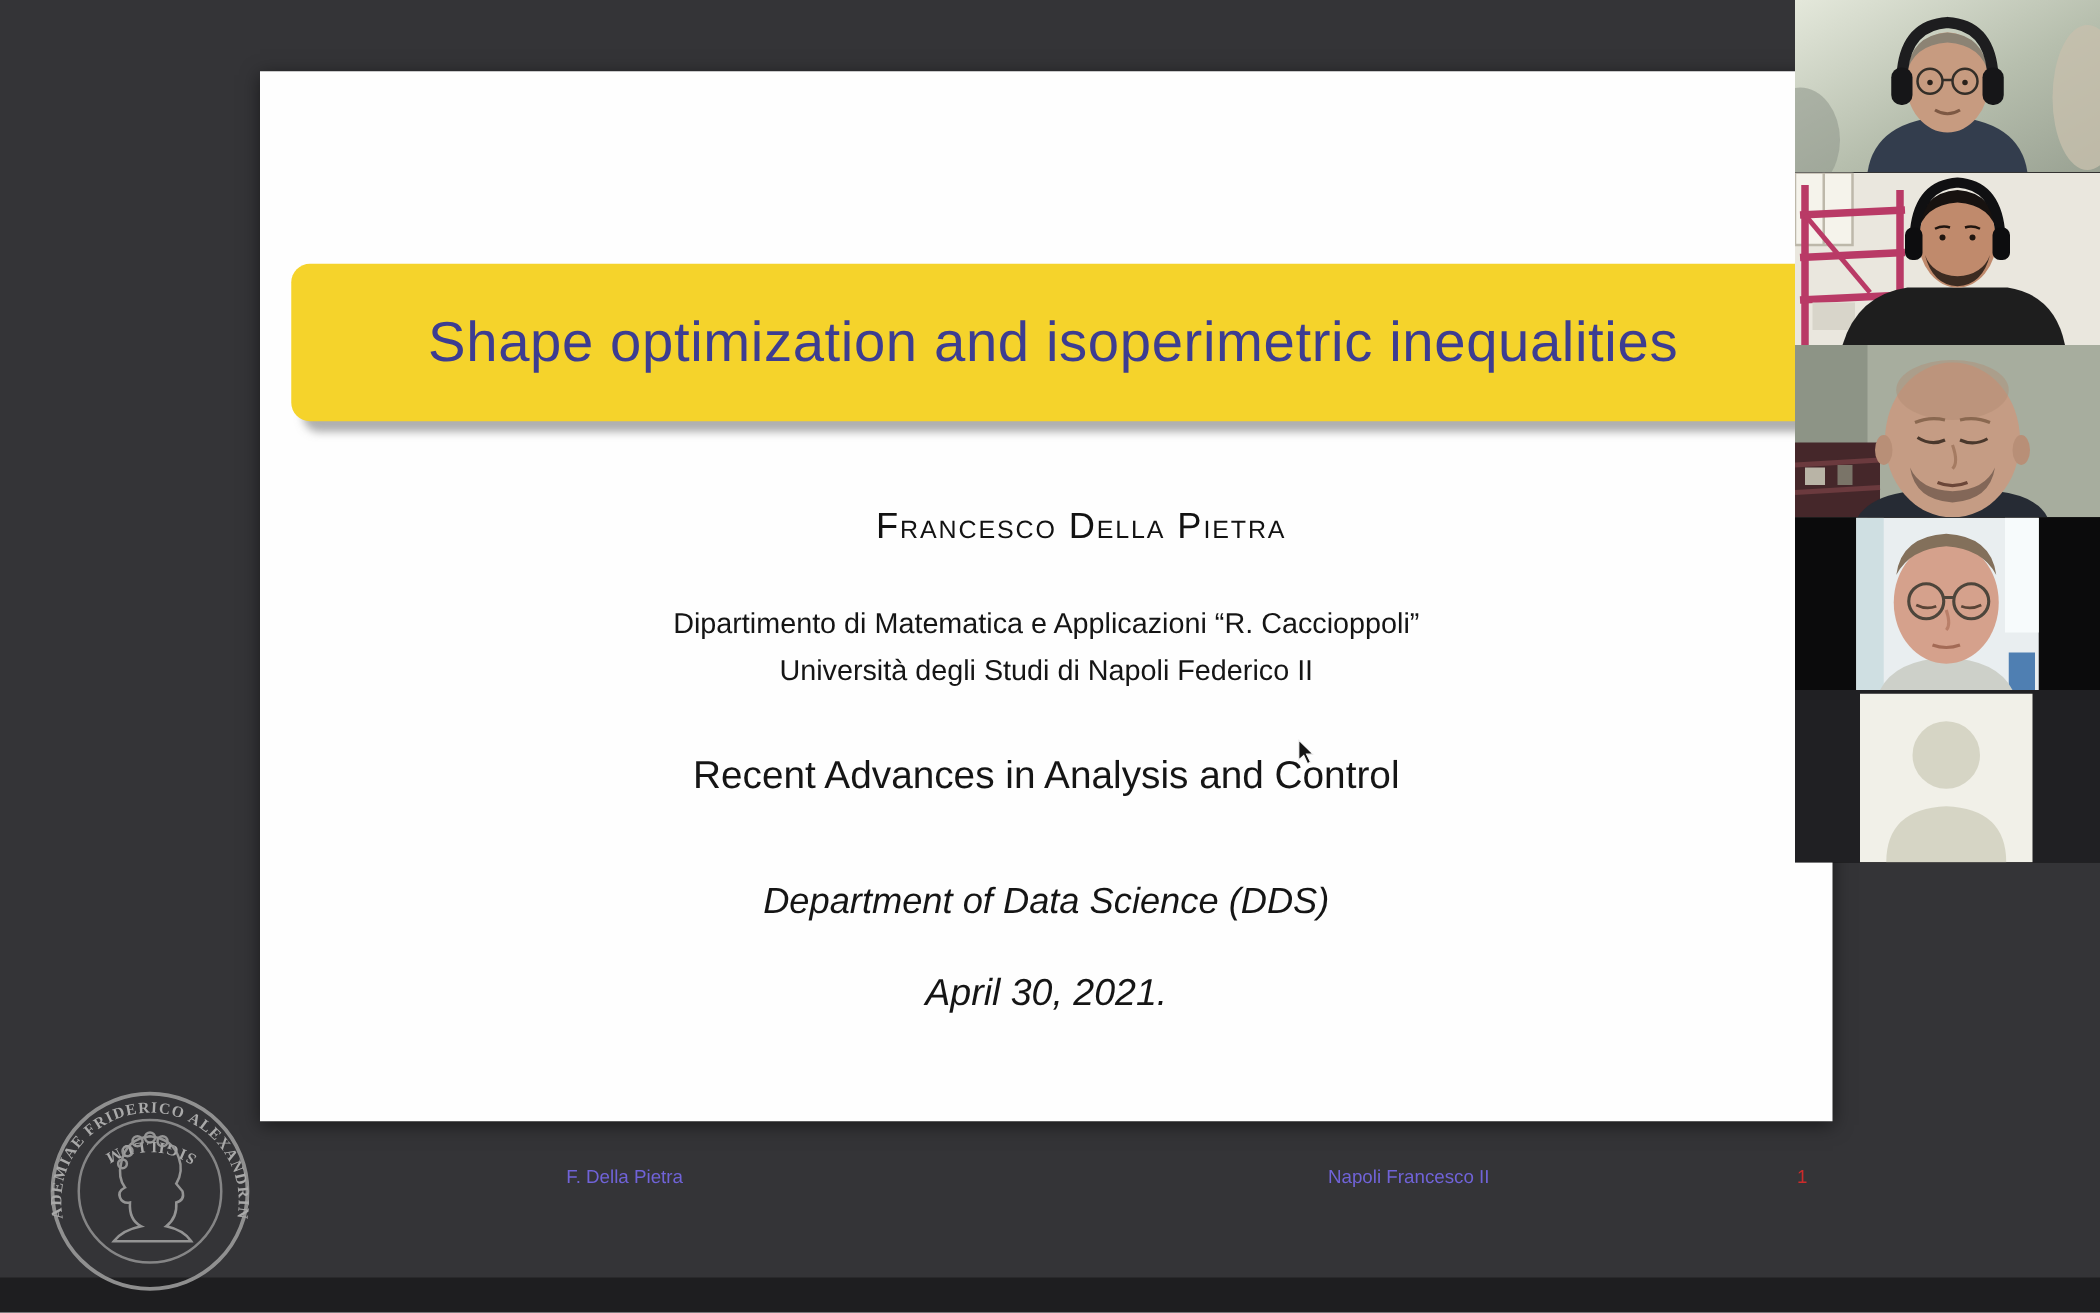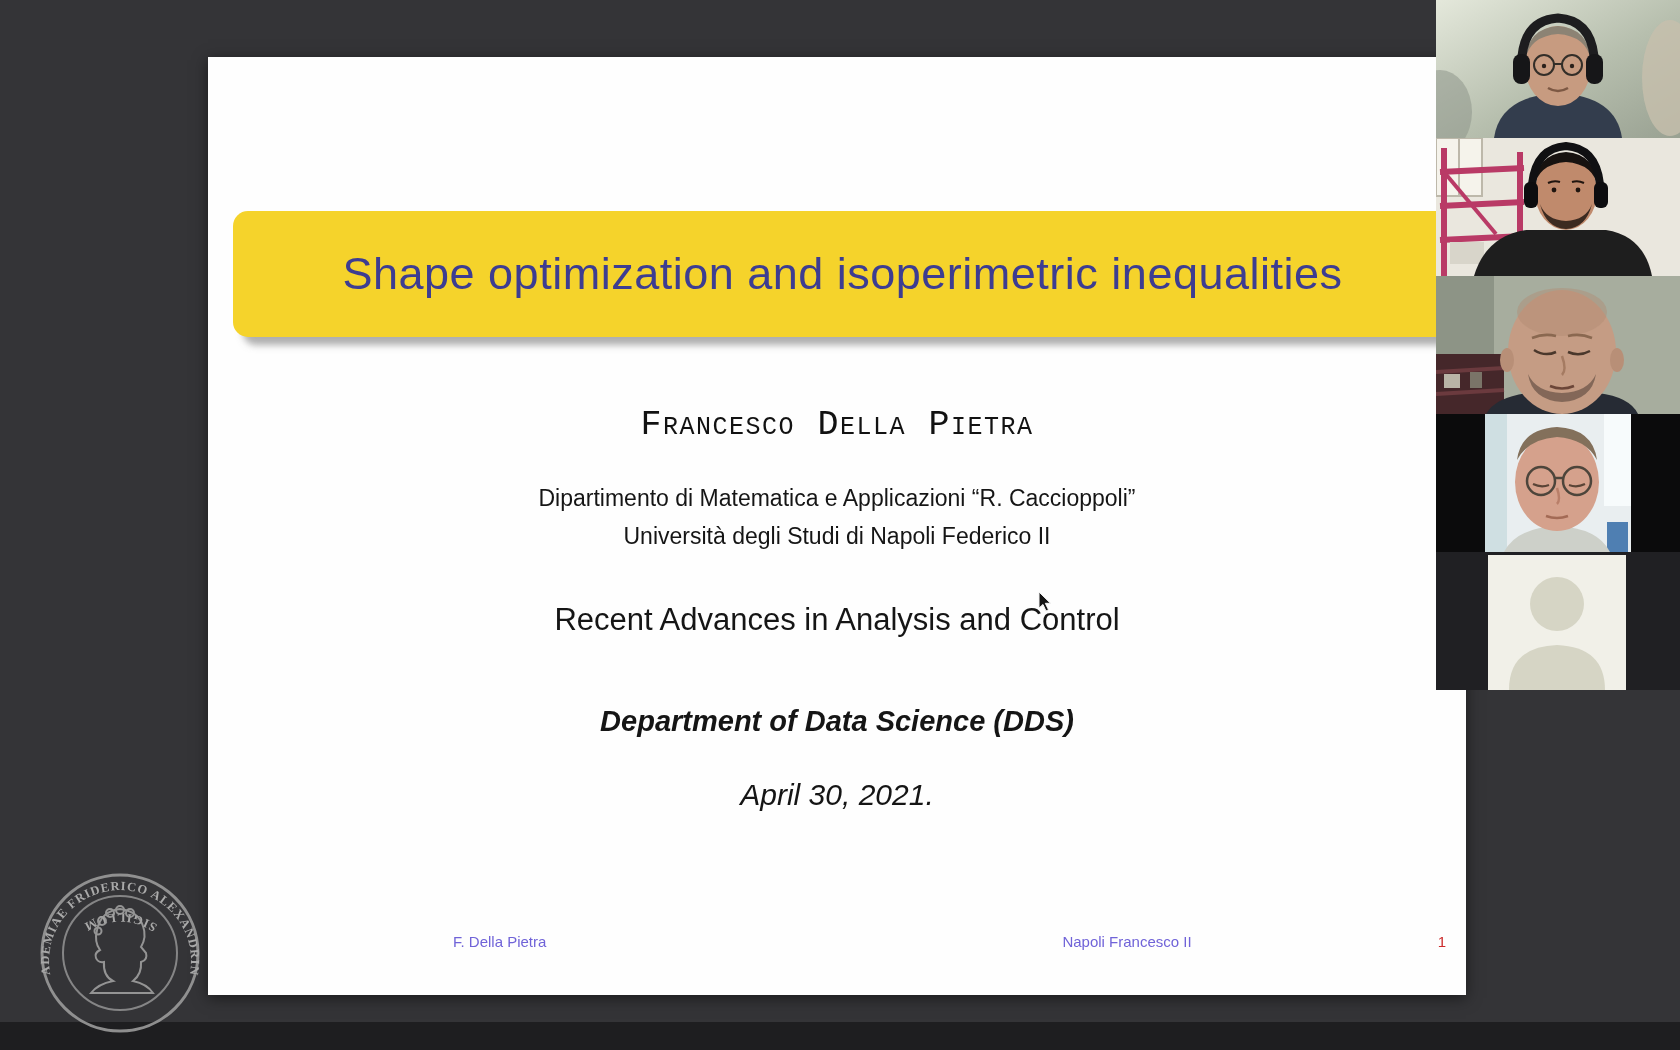--- a/index.html
+++ b/index.html
@@ -5,40 +5,40 @@
   html,body{margin:0;padding:0;}
   body{
     width:1680px;height:1050px;overflow:hidden;position:relative;
     background:#343437;
     font-family:"Liberation Sans", sans-serif;
   }
   
   .bottom-band{position:absolute;left:0;top:1022px;width:1680px;height:28px;background:#1e1e20;}
   
   .slide{
-    position:absolute;left:208px;top:57px;width:1258px;height:938px;
+    position:absolute;left:208px;top:57px;width:1258px;height:840px;
     background:#fefefe;box-shadow:0 3px 14px rgba(0,0,0,.5);
   }
   .banner{
     position:absolute;left:25px;top:154px;width:1219px;height:126px;
     background:#f5d32b;border-radius:15px;
     box-shadow:8px 10px 7px -2px rgba(110,110,110,.55);
     display:flex;align-items:center;justify-content:center;
   }
   .banner .title{
     color:#3d3d91;font-size:45px;font-weight:500;letter-spacing:.5px;white-space:nowrap;
   }
   .line{position:absolute;left:0;width:1258px;text-align:center;color:#151515;white-space:nowrap;}
-  .author{top:348px;font-family:Liberation Mono, monospace;font-variant:small-caps;
-          font-size:35px;letter-spacing:1.5px;color:#121212;}
+  .author{top:348px;font-family:Liberation Sans, sans-serif;font-variant:small-caps;
+          font-size:29px;letter-spacing:1.5px;color:#121212;padding-left:28px;}
   .aff1{top:428px;font-size:23px;}
   .aff2{top:466px;font-size:23px;}
   .ev1{top:545px;font-size:31px;}
   .ev2{top:588px;font-size:30px;font-style:italic;}
-  .ev3{top:648px;font-size:29px;font-style:italic;font-weight:bold;}
+  .ev3{top:648px;font-size:29px;font-style:italic;}
   .evdate{top:686px;font-size:30px;font-style:italic;margin-top:35px;}
   .footer{position:absolute;left:0;top:876px;width:1258px;height:20px;font-size:15px;color:#7063d8;}
   .footer .f-left{position:absolute;left:245px;}
   .footer .f-center{position:absolute;left:919px;transform:translateX(-50%);}
   .footer .f-page{position:absolute;right:20px;color:#cc2b2b;}
   
   .seal{position:absolute;left:36px;top:869px;width:168px;height:168px;}
   
   .cam-strip{position:absolute;left:1436px;top:0;width:244px;height:690px;}
   .tile{position:absolute;left:0;width:244px;height:138px;overflow:hidden;background:#101012;

